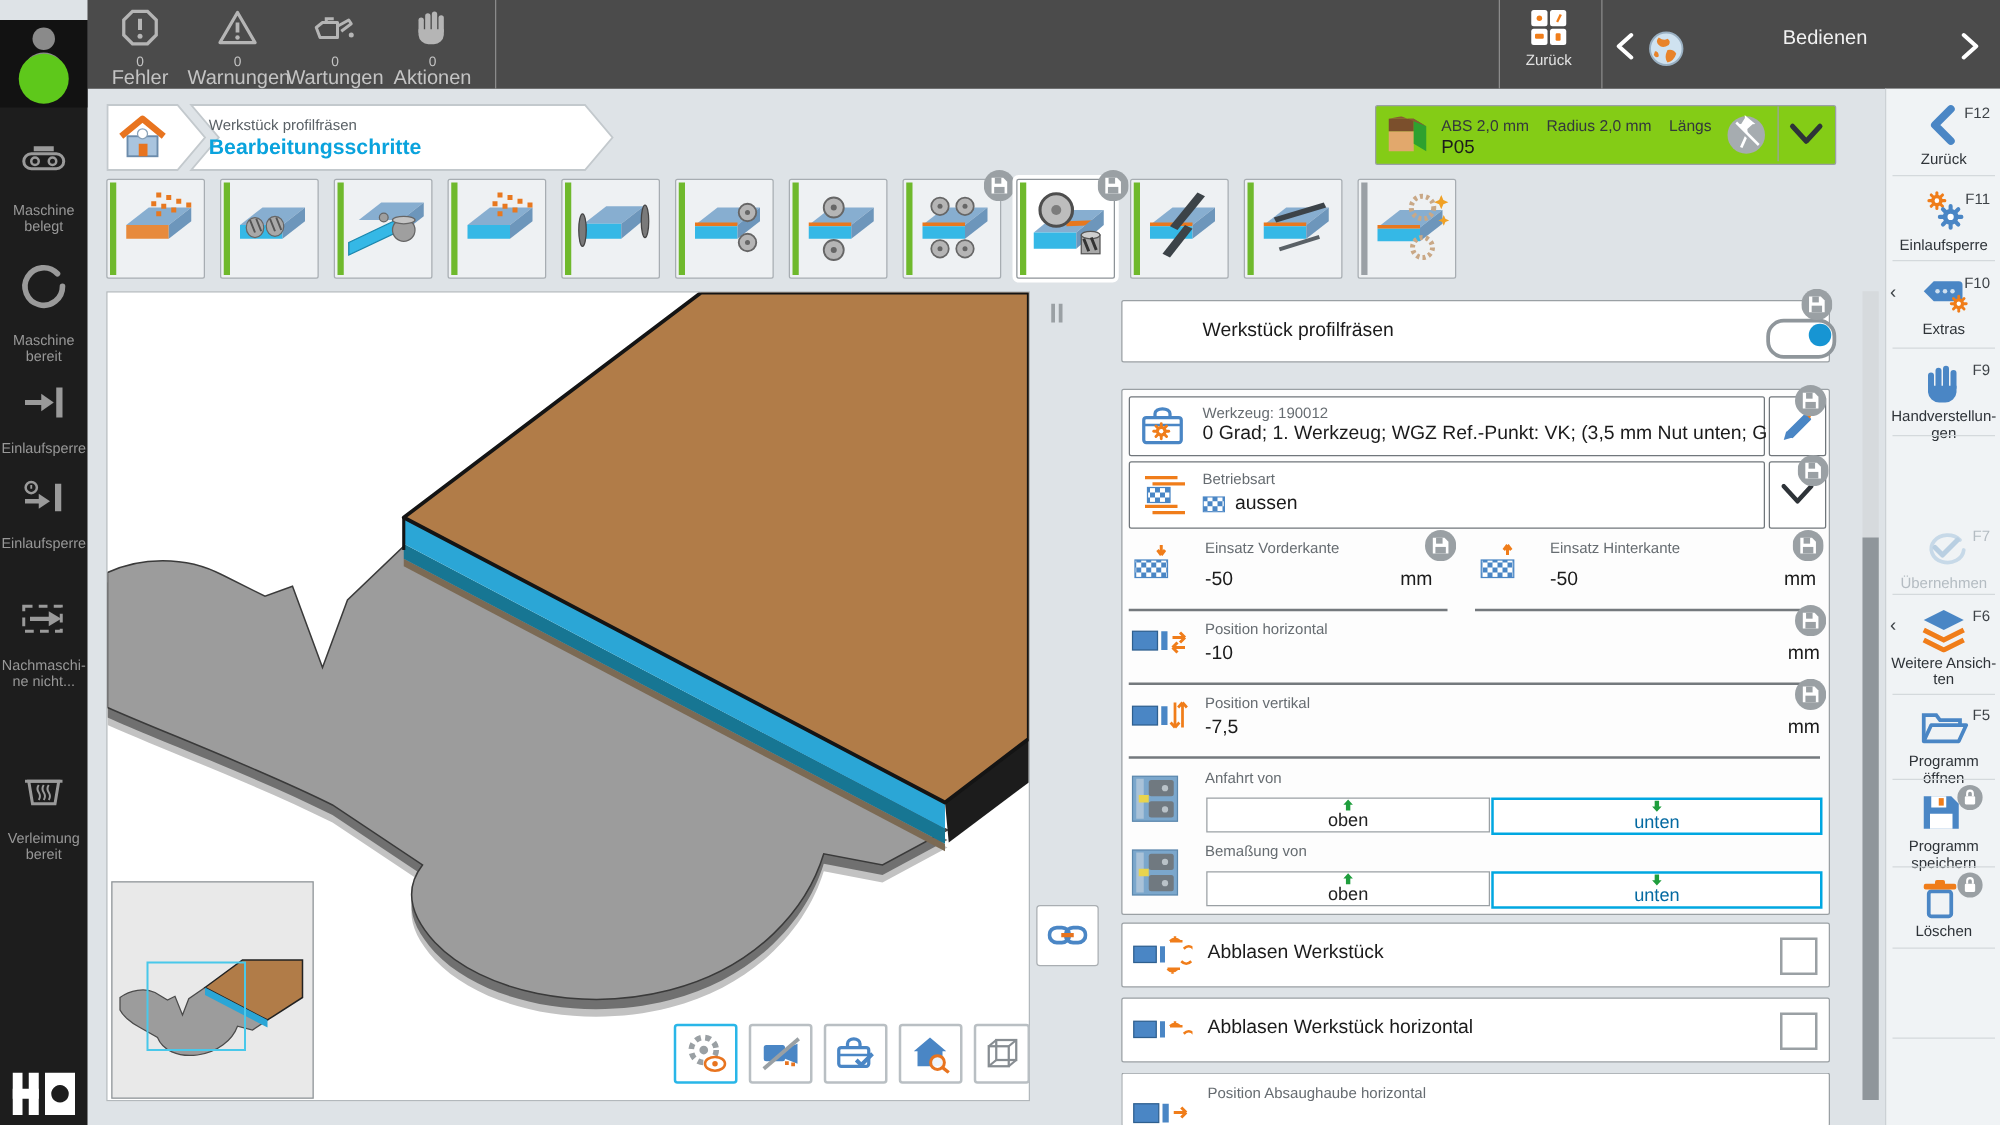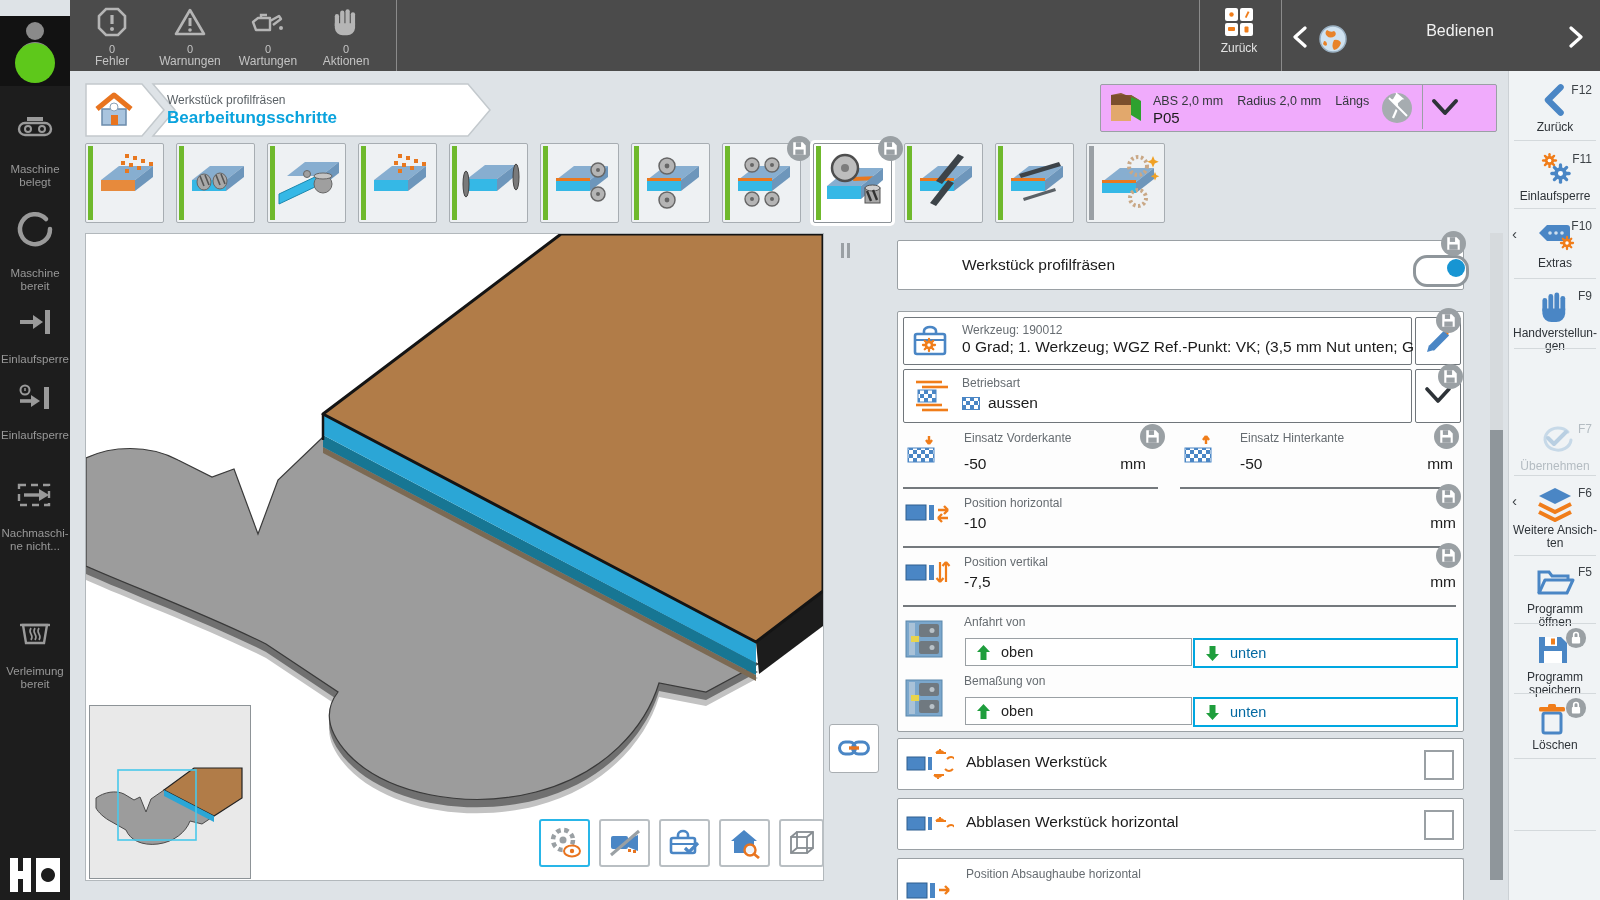--- a/index.html
+++ b/index.html
@@ -2,21 +2,21 @@
 <html><head>
 <meta charset="utf-8">
 <style>
   html,body{margin:0;padding:0;background:#dee3e7;font-family:"Liberation Sans",sans-serif;}
   .screen{position:relative;width:1600px;height:900px;overflow:hidden;background:#dee3e7;}
   .abs{position:absolute;}
   
   .topbar{position:absolute;left:70px;top:0;width:1530px;height:71px;background:#4b4b4b;}
   .tb-item{position:absolute;top:6px;width:80px;text-align:center;color:#c4c4c4;}
   .tb-item .cnt{font-size:11px;line-height:12px;margin-top:1px;}
-  .tb-item .lbl{font-size:12px;line-height:13px;}
+  .tb-item .lbl{font-size:16px;line-height:13px;}
   .tb-sep{position:absolute;top:0;width:1px;height:71px;background:#8b8b8b;}
   .tb-back{position:absolute;top:6px;width:82px;text-align:center;color:#e3e3e3;font-size:12px;}
   .tb-title{position:absolute;top:22px;color:#f1f1f1;font-size:16px;text-align:center;}
   .chev{stroke:#fff;stroke-width:3.2;fill:none;stroke-linecap:round;stroke-linejoin:round;}
   
   .leftrail{position:absolute;left:0;top:16px;width:70px;height:900px;background:#1d1d1d;}
   .lr-avatar{position:absolute;left:0;top:0;width:70px;height:70px;background:#121212;}
   .lr-item{position:absolute;left:0;width:70px;text-align:center;color:#989898;font-size:11.5px;line-height:13px;white-space:pre-line;}
   .lr-item svg{display:block;margin:0 auto 5px auto;}
   .lr-logo{position:absolute;left:10px;top:842px;}
@@ -27,21 +27,21 @@
   .rr-fkey.dis{color:#b4bcc2;}
   .rr-label{position:absolute;left:0;top:40px;width:92px;font-size:12px;line-height:13px;color:#2e3338;white-space:pre-line;}
   .rr-label.dis{color:#b4bcc2;}
   .rr-div{position:absolute;left:5px;width:82px;height:1px;background:#d4d9dc;}
   .rr-exp{position:absolute;left:3px;top:8px;font-size:15px;color:#3d4247;}
   .rr-ico{position:absolute;left:26px;top:2px;}
   .lockbadge{position:absolute;left:56px;top:-4px;width:22px;height:22px;}
   
   .bc-parent{position:absolute;left:167px;top:93px;font-size:12px;color:#5a6166;}
   .bc-current{position:absolute;left:167px;top:108px;font-size:17px;font-weight:bold;color:#0aa3dd;}
-  .matbar{position:absolute;left:1100px;top:84px;width:367px;height:46px;background:#f0abfc;border:1px solid #9aa0a5;border-radius:2px;padding-left:28px;}
+  .matbar{position:absolute;left:1100px;top:84px;width:367px;height:46px;background:#84cc16;border:1px solid #9aa0a5;border-radius:2px;}
   .mat-spec{position:absolute;left:52px;top:9px;font-size:12.5px;color:#33383c;}
   .mat-spec span{margin-right:14px;}
   .mat-prog{position:absolute;left:52px;top:24px;font-size:15px;color:#1c1c1c;}
   .mat-div{position:absolute;left:321px;top:0;width:1px;height:44px;background:#9aa0a5;}
   
   .step{position:absolute;top:143px;width:77px;height:78px;background:#eef1f3;border:1px solid #a7adb2;border-radius:2px;}
   .step .stripe{position:absolute;left:2px;top:2px;bottom:2px;width:5px;background:#6fb92c;}
   .step .stripe.gray{background:#9aa0a5;}
   .step.sel{background:#fff;border-color:#8d9398;box-shadow:0 0 0 3px #fff;}
   .step svg{position:absolute;left:9px;top:8px;}
@@ -59,21 +59,21 @@
   .card{position:absolute;background:#fff;border:1px solid #9aa0a4;border-radius:2px;}
   .fieldbox{position:absolute;background:#fff;border:1px solid #70767b;border-radius:2px;}
   .sqbtn{position:absolute;background:#fff;border:1px solid #70767b;border-radius:2px;}
   .flabel{position:absolute;font-size:12px;color:#666c71;white-space:nowrap;}
   .fvalue{position:absolute;font-size:15.5px;color:#1b1b1b;white-space:nowrap;}
   .funit{position:absolute;font-size:15.5px;color:#1b1b1b;width:42px;text-align:right;}
   .uline{position:absolute;height:1.5px;background:#74797d;}
   .hdr-label{position:absolute;left:64px;top:15px;font-size:15.5px;color:#1b1b1b;}
   .toggle{position:absolute;left:1413px;top:255px;width:50px;height:26px;border:3px solid #8f969b;border-radius:14px;background:#fff;}
   .toggle .knob{position:absolute;right:1px;top:1px;width:18px;height:18px;border-radius:50%;background:#1795d3;}
-  .segbtn{position:absolute;height:26px;background:#fff;border:1.5px solid #9aa0a4;display:flex;align-items:center;font-size:14.5px;color:#222;}
+  .segbtn{position:absolute;height:26px;background:#fff;border:1.5px solid #9aa0a4;display:flex;align-items:center;font-size:14.5px;color:#222;flex-direction:column;}
   .segbtn svg{margin:0 10px 0 10px;}
   .segbtn.sel{border:2px solid #00a7e1;color:#0369a1;}
   .cbx{position:absolute;width:26px;height:26px;background:#fff;border:2px solid #9aa0a4;}
   .scrolltrack{position:absolute;left:1490px;top:233px;width:13px;height:647px;background:#d6dadd;}
   .scrollthumb{position:absolute;left:0;top:197px;width:13px;height:450px;background:#8f969b;}
   .rowicon{position:absolute;}
 </style>
 </head>
 <body>
 

